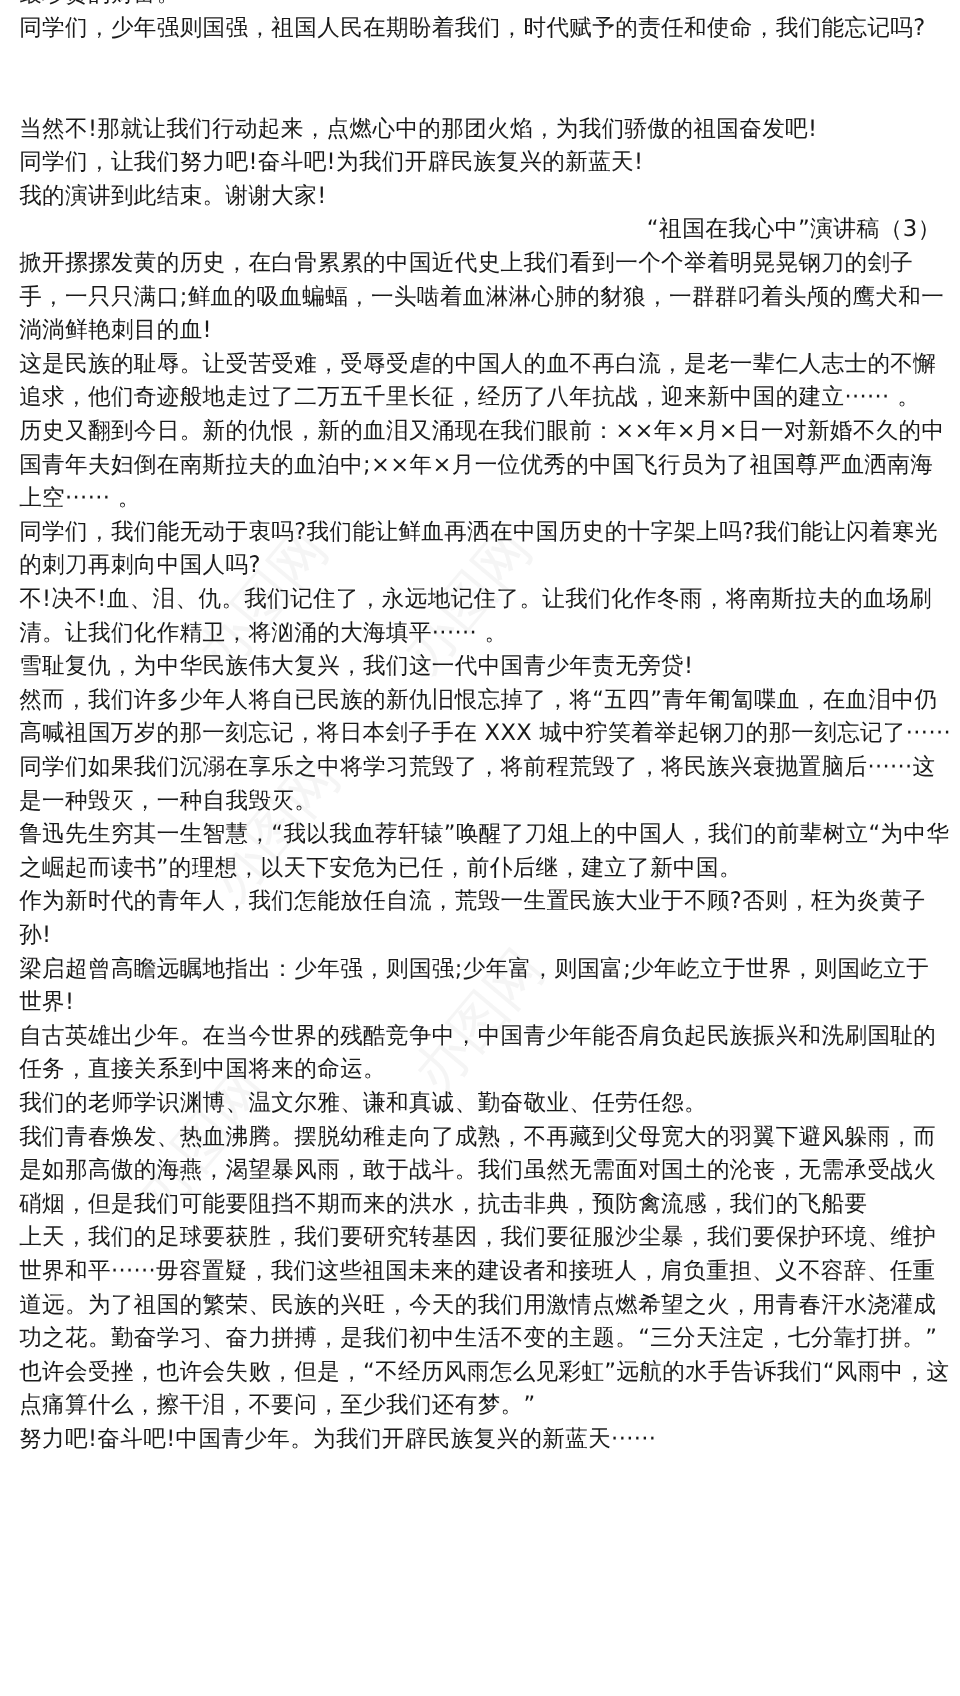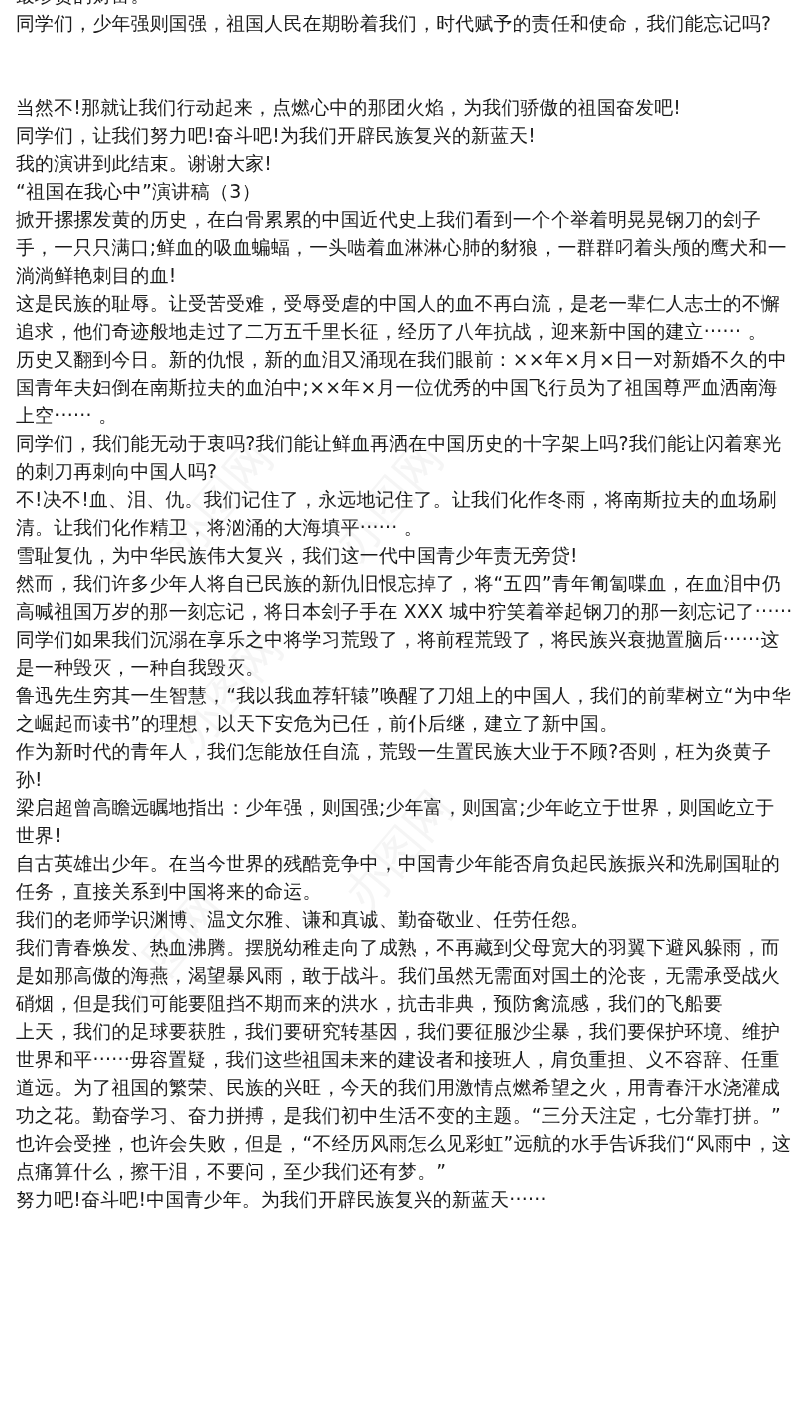--- a/index.html
+++ b/index.html
@@ -7,21 +7,21 @@
     width: 800px; height: 1413px; overflow: hidden; position: relative;
     font-family: "DejaVu Sans", "Liberation Sans", sans-serif;
     color: #1a1a1a;
   }
   .page { position: absolute; left: 16px; top: -19px; width: 784px; }
   .line {
     font-size: 19px; line-height: 28px; height: 28px;
     white-space: nowrap; letter-spacing: 0.3px;
   }
   .gap { height: 56px; }
-  .title { text-align: left; padding-right: 16px; }
+  .title { text-align: right; padding-right: 16px; }
   .watermark {
     position: absolute; color: rgba(200,200,200,0.18); font-size: 46px;
     transform: rotate(-50deg); pointer-events: none; white-space: nowrap;
   }
 </style>
 </head>
 <body>
 
 <div class="watermark" style="left:150px;top:470px;">办图网</div>
 <div class="watermark" style="left:320px;top:470px;">办图网</div>

